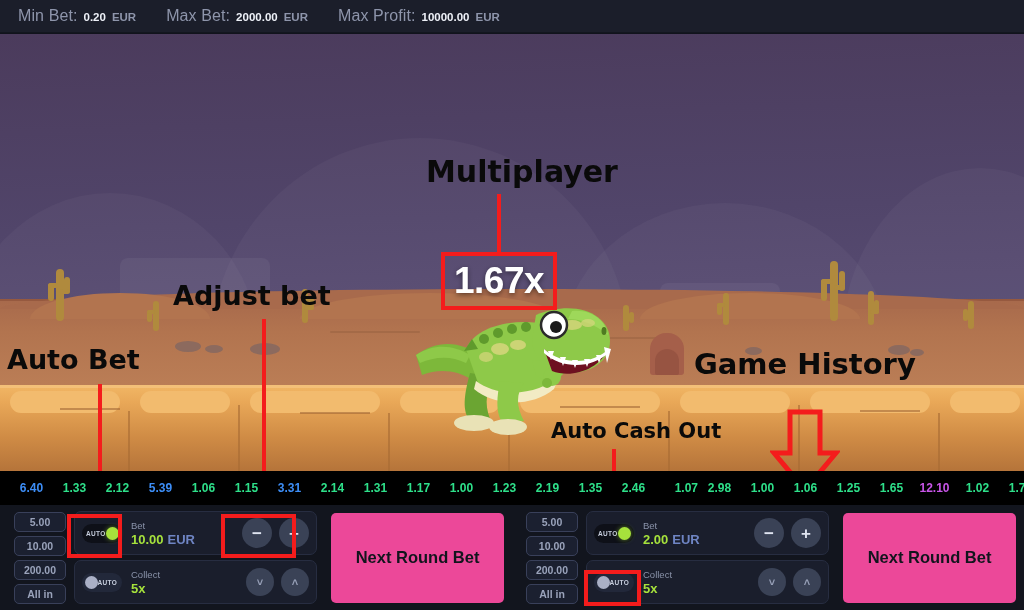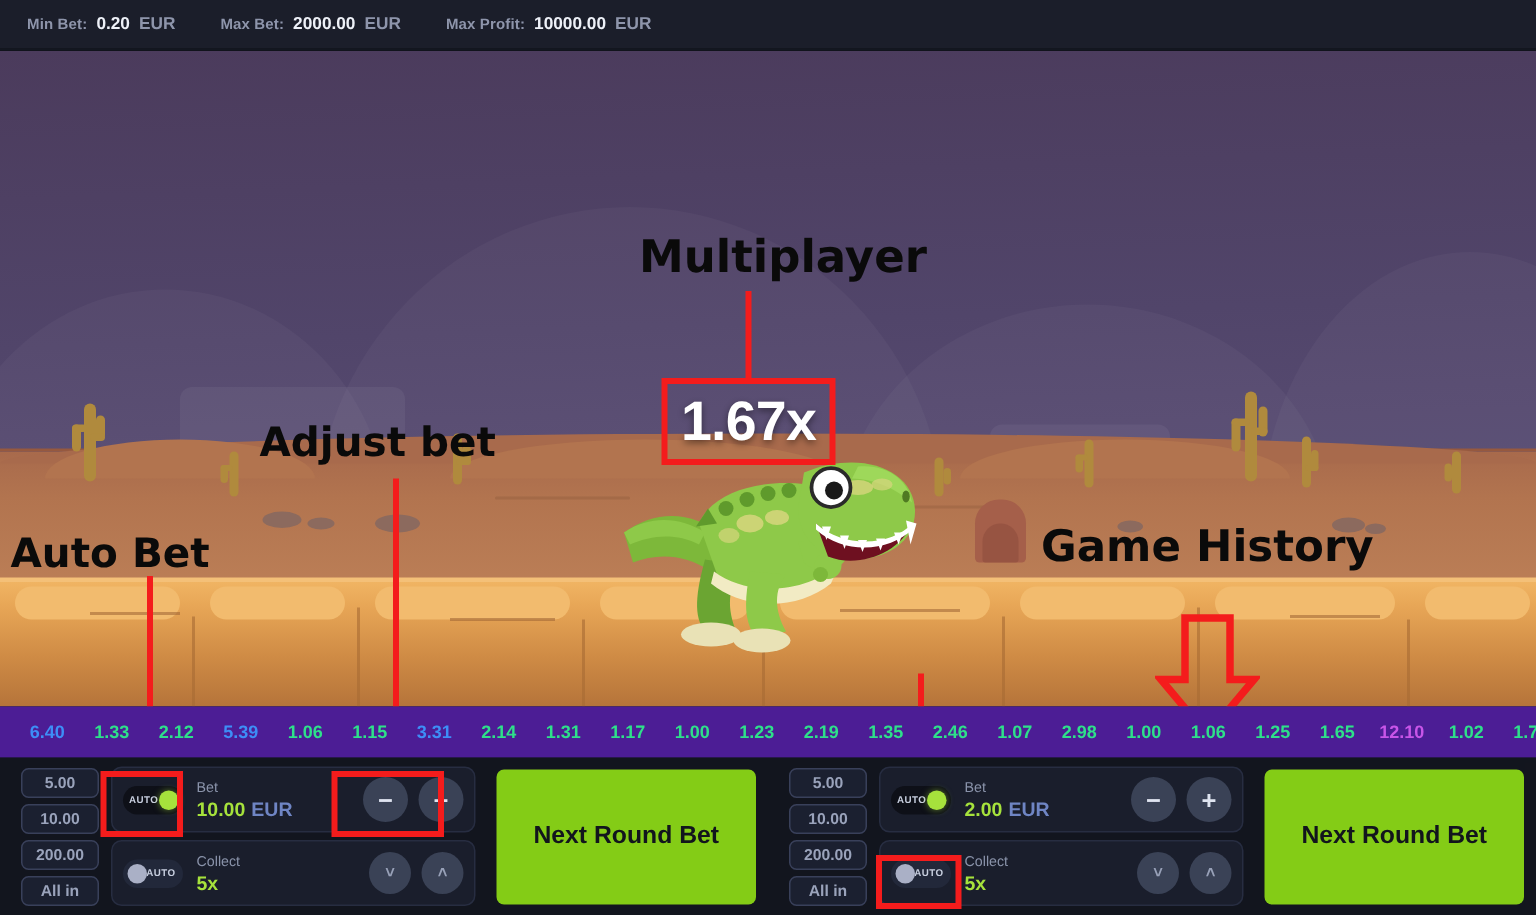--- a/index.html
+++ b/index.html
@@ -12,21 +12,21 @@
 
   
   .topbar{
     position:absolute; left:0; top:0; width:1024px; height:33px;
     background:#1b1e2a;
     display:flex; align-items:center; gap:0;
     padding-left:18px;
     border-bottom:1px solid #13161f;
   }
   .tb-group{ display:flex; align-items:baseline; gap:6px; margin-right:30px; }
-  .tb-label{ color:#8e95ab; font-size:10px; font-weight:bold; letter-spacing:.1px; }
+  .tb-label{ color:#8e95ab; font-size:16px; font-weight:normal; letter-spacing:.1px; }
   .tb-val{ color:#eef1f8; font-size:11.5px; font-weight:bold; }
   .tb-cur{ color:#8e95ab; font-size:11.5px; font-weight:bold; }
 
   
   .stage{
     position:absolute; left:0; top:34px; width:1024px; height:437px;
     overflow:hidden;
   }
   .sky{
     position:absolute; inset:0;
@@ -100,42 +100,42 @@
   }
 
   
   .anno{
     position:absolute; color:#0a0a0a; font-weight:bold;
     font-family:"DejaVu Sans", sans-serif;
     white-space:nowrap;
   }
   .anno-multiplayer{ left:426px; top:120px; font-size:30px; }
   .anno-adjust{ left:173px; top:246px; font-size:27px; }
-  .anno-autobet{ left:7px; top:320px; font-size:27px; }
+  .anno-autobet{ left:7px; top:310px; font-size:27px; }
   .anno-history{ left:694px; top:313px; font-size:29px; }
   .anno-cashout{ left:551px; top:385px; font-size:21px; }
 
   .vline{ position:absolute; background:#f41c1c; width:4px; }
   .vl-mult{ left:497px; top:160px; height:58px; }
   .vl-adjust{ left:262px; top:285px; height:225px; }
   .vl-autobet{ left:98px; top:350px; height:160px; }
   .vl-cashout{ left:612px; top:415px; height:95px; }
 
   .arrow-history{ position:absolute; left:770px; top:375px; }
 
   
   .rbox{ position:absolute; border:4px solid #f41c1c; }
   .rbox-adjust{ left:221px; top:514px; width:75px; height:44px; }
   .rbox-autobet{ left:67px; top:514px; width:55px; height:44px; }
   .rbox-cashout{ left:584px; top:570px; width:57px; height:36px; }
 
   
   .history{
     position:absolute; left:0; top:471px; width:1024px; height:34px;
-    background:#4c1d95;
+    background:#000000;
     display:flex; align-items:center; padding:0 10px;
     overflow:hidden;
   }
   .hist-item{
     font-size:12px; font-weight:bold; text-align:center;
     width:43px; flex:0 0 43px;
   }
 
   
   .controls{
@@ -174,21 +174,21 @@
   .bet-amt{ color:#a6e23c; }
   .bet-cur{ color:#6f85c4; margin-left:4px; }
   .stepcol{ display:flex; gap:7px; flex:0 0 auto; }
   .circbtn{
     width:30px; height:30px; border-radius:50%; background:#3a4256;
     display:flex; align-items:center; justify-content:center;
     color:#dfe4f0; font-size:17px; font-weight:bold; line-height:1;
   }
   .circbtn.sm{ width:28px; height:28px; font-size:11px; color:#98a1b8; }
   .nextbtn{
-    flex:1; height:90px; margin-left:6px; background:#84cc16;
+    flex:1; height:90px; margin-left:6px; background:#ec4899;
     border-radius:5px; display:flex; align-items:center; justify-content:center;
     color:#12151d; font-size:16.5px; font-weight:bold;
   }
 </style>
 </head>
 <body>
 
 <div class="topbar">
   <div class="tb-group">
     <span class="tb-label">Min Bet:</span>
@@ -361,20 +361,21 @@
 
   <div class="vline vl-mult"></div>
   <div class="vline vl-adjust"></div>
   <div class="vline vl-autobet"></div>
   <div class="vline vl-cashout"></div>
 
   <div class="anno anno-adjust">Adjust bet</div>
   <div class="anno anno-multiplayer">Multiplayer</div>
   <div class="anno anno-autobet">Auto Bet</div>
   <div class="anno anno-history">Game History</div>
+  <div class="anno anno-cashout">Auto Cash Out</div>
 
   <div class="arrow-history">
     <svg width="70" height="85" viewBox="0 0 70 85">
       <path d="M20 3 L50 3 L50 44 L66 44 L35 81 L4 44 L20 44 Z" fill="none" stroke="#f41c1c" stroke-width="5" stroke-linejoin="miter"></path>
     </svg>
   </div>
 </div>
 
 <div class="history">
   <div id="hist-list" style="display:flex;align-items:center;">
@@ -386,21 +387,21 @@
       <div class="hist-item" style="color: rgb(46, 224, 138);">1.15</div>
       <div class="hist-item" style="color: rgb(61, 142, 247);">3.31</div>
       <div class="hist-item" style="color: rgb(46, 224, 138);">2.14</div>
       <div class="hist-item" style="color: rgb(46, 224, 138);">1.31</div>
       <div class="hist-item" style="color: rgb(46, 224, 138);">1.17</div>
       <div class="hist-item" style="color: rgb(46, 224, 138);">1.00</div>
       <div class="hist-item" style="color: rgb(46, 224, 138);">1.23</div>
       <div class="hist-item" style="color: rgb(46, 224, 138);">2.19</div>
       <div class="hist-item" style="color: rgb(46, 224, 138);">1.35</div>
       <div class="hist-item" style="color: rgb(46, 224, 138);">2.46</div>
-      <div class="hist-item" style="color: rgb(46, 224, 138);">1.07</div>
+      <div class="hist-item" style="color: rgb(46, 224, 138); text-align: right;">1.07</div>
       <div class="hist-item" style="color: rgb(46, 224, 138);">2.98</div>
       <div class="hist-item" style="color: rgb(46, 224, 138);">1.00</div>
       <div class="hist-item" style="color: rgb(46, 224, 138);">1.06</div>
       <div class="hist-item" style="color: rgb(46, 224, 138);">1.25</div>
       <div class="hist-item" style="color: rgb(46, 224, 138);">1.65</div>
       <div class="hist-item" style="color: rgb(200, 85, 232);">12.10</div>
       <div class="hist-item" style="color: rgb(46, 224, 138);">1.02</div>
       <div class="hist-item" style="color: rgb(46, 224, 138);">1.71</div>
     </div>
 

